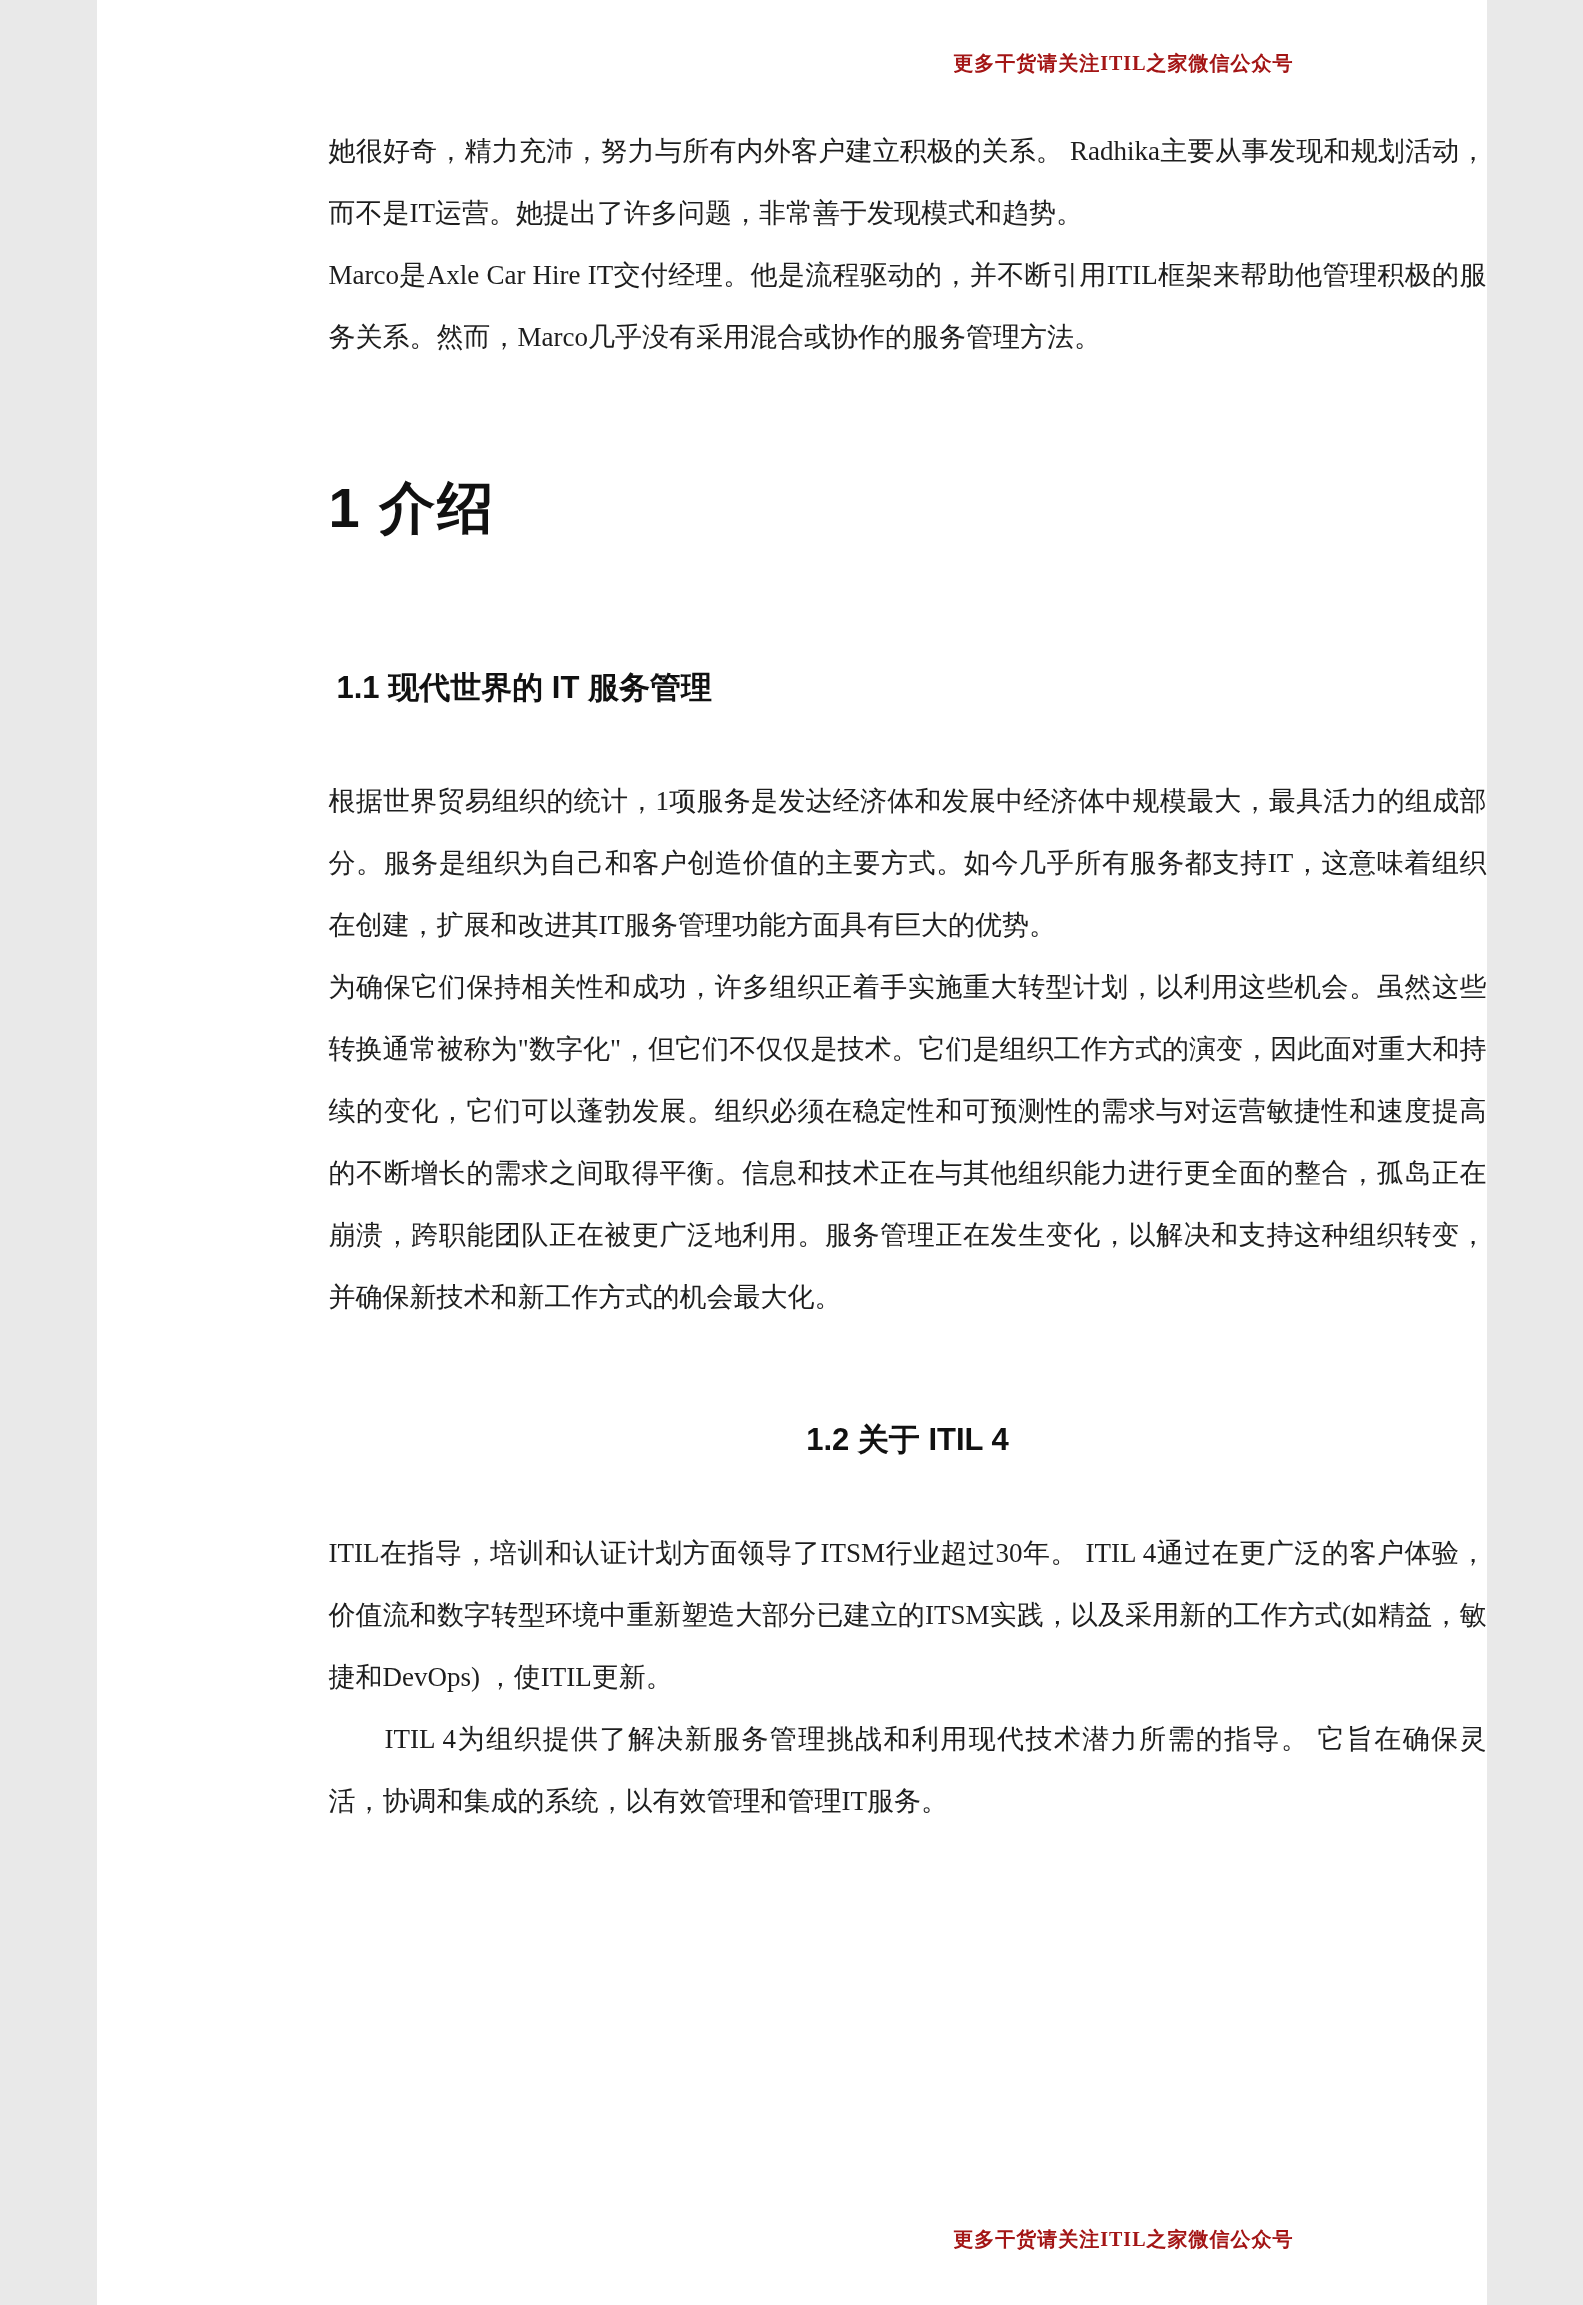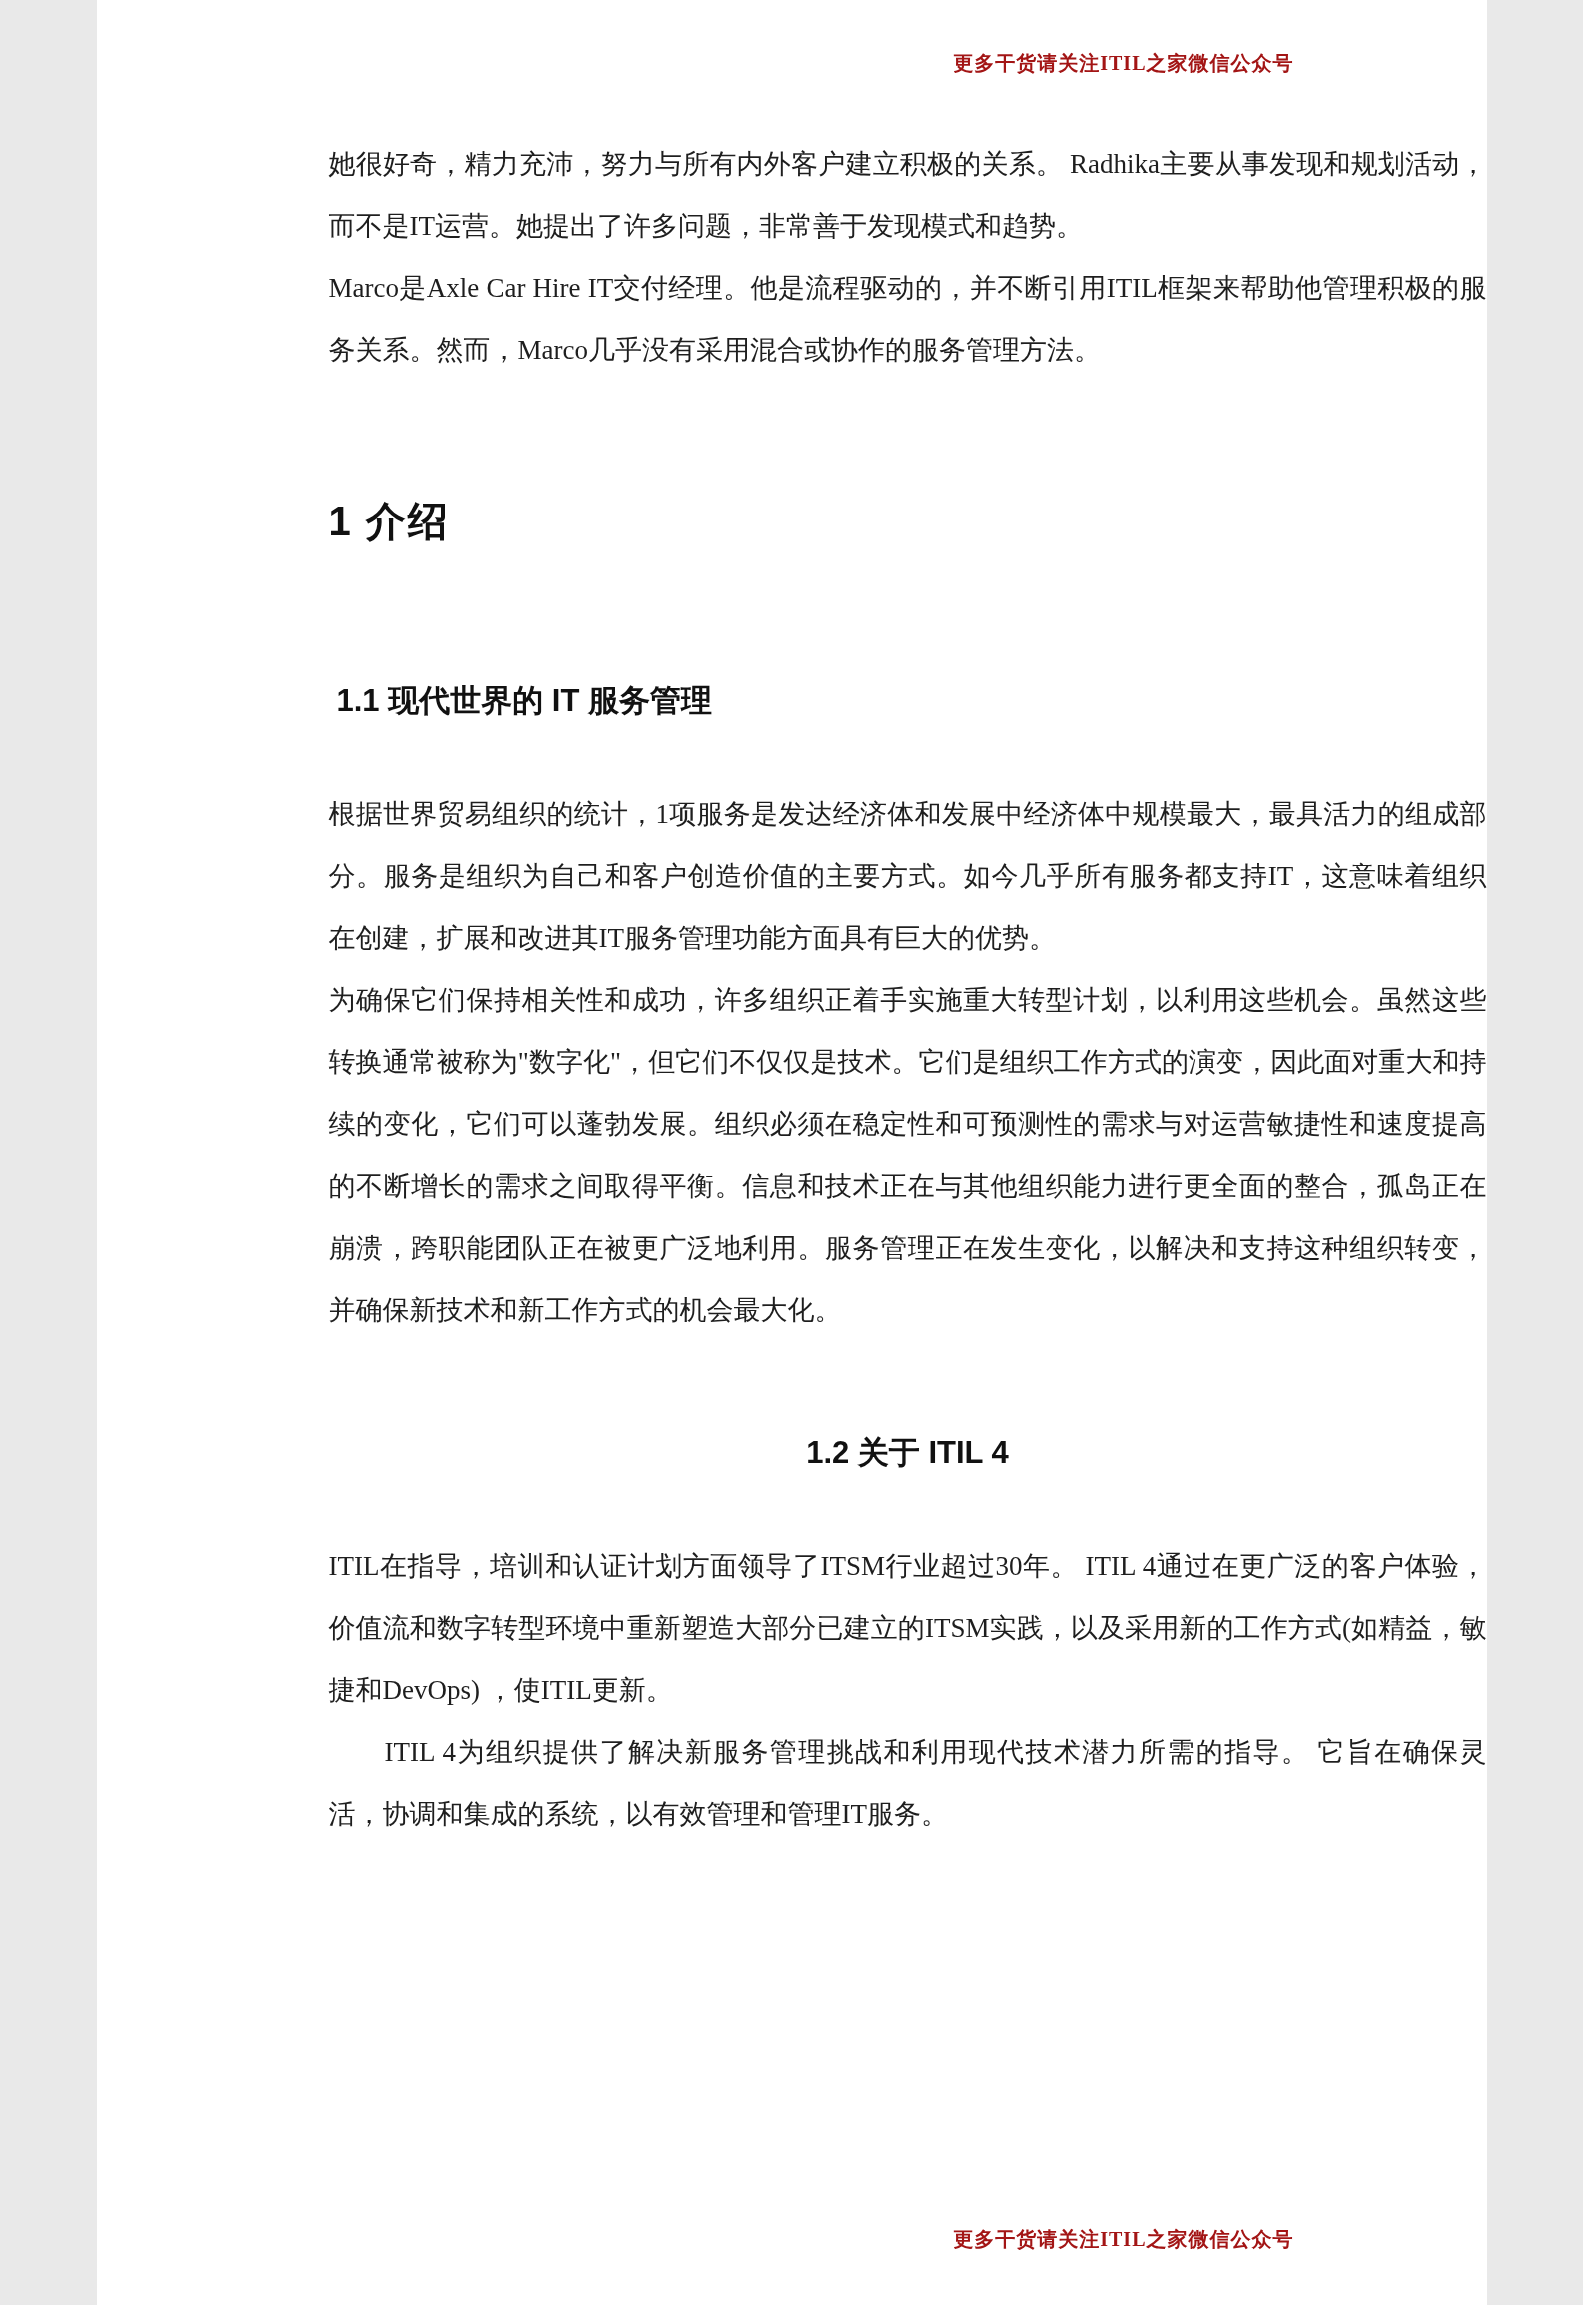--- a/index.html
+++ b/index.html
@@ -19,39 +19,39 @@
     font-size: 20px;
     font-weight: 700;
     color: #a31515;
     letter-spacing: 1px;
     white-space: nowrap;
   }
   .corner-note.top { top: 50px; }
   .corner-note.bottom { bottom: 52px; }
   .content {
     position: absolute;
-    top: 17px;
+    top: 4px;
     left: 232px;
     width: 1158px;
     padding-top: 116px;
   }
   .para {
     margin: 0;
     font-size: 27px;
     line-height: 62px;
     text-align: justify;
     font-family: "Liberation Serif", serif;
     color: #1e1e1e;
   }
   .para.indented { text-indent: 56px; }
   .chapter-title {
     margin: 108px 0 0 0;
     font-family: "Liberation Sans", sans-serif;
     font-weight: 800;
-    font-size: 40px;
+    font-size: 56px;
     line-height: 64px;
     color: #111111;
     letter-spacing: 2px;
   }
   .section-title {
     margin: 8px;
     font-family: "Liberation Sans", sans-serif;
     font-weight: 700;
     font-size: 31px;
     line-height: 40px;

